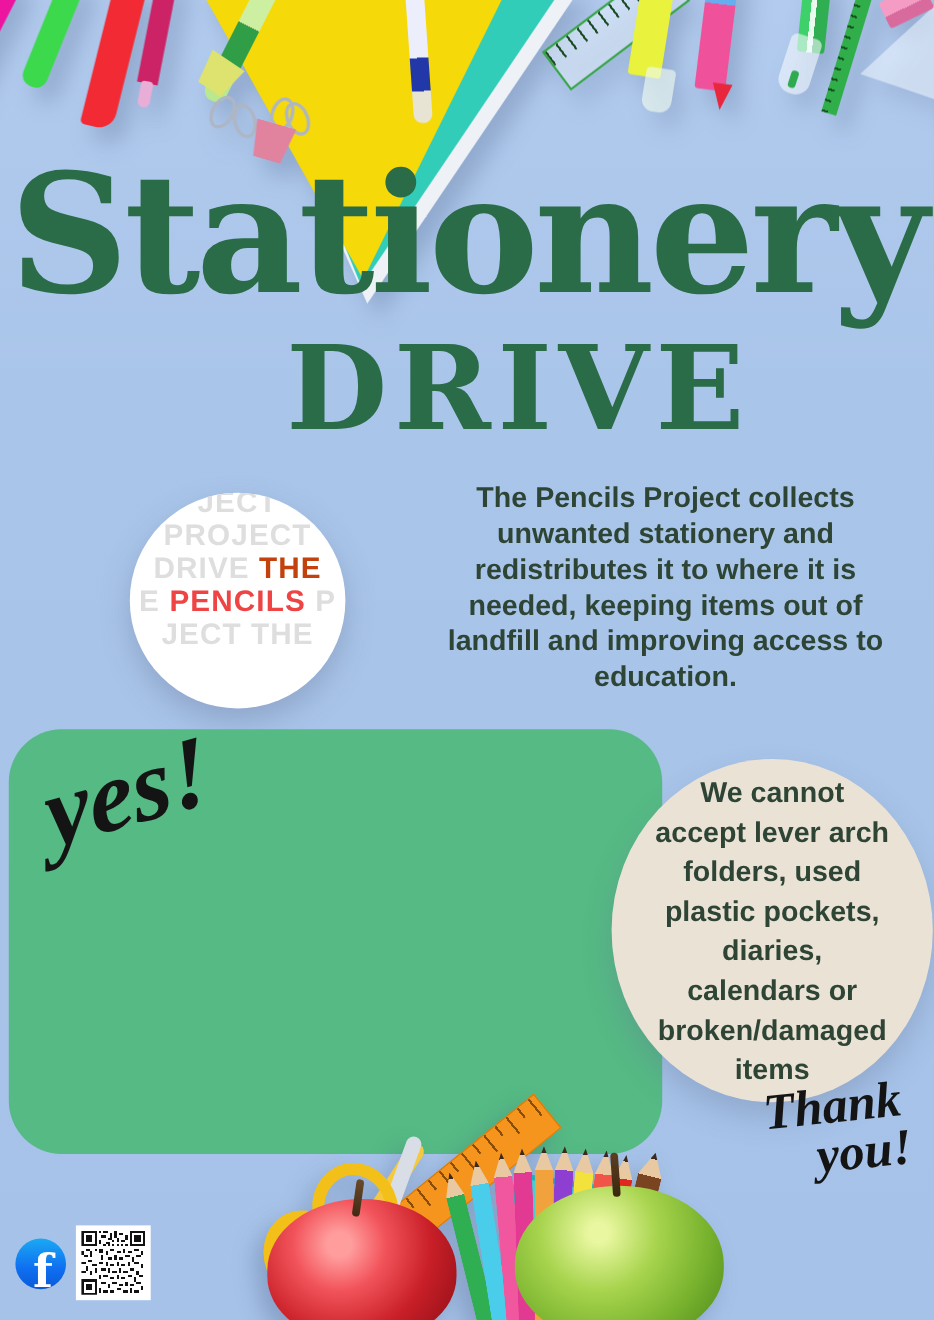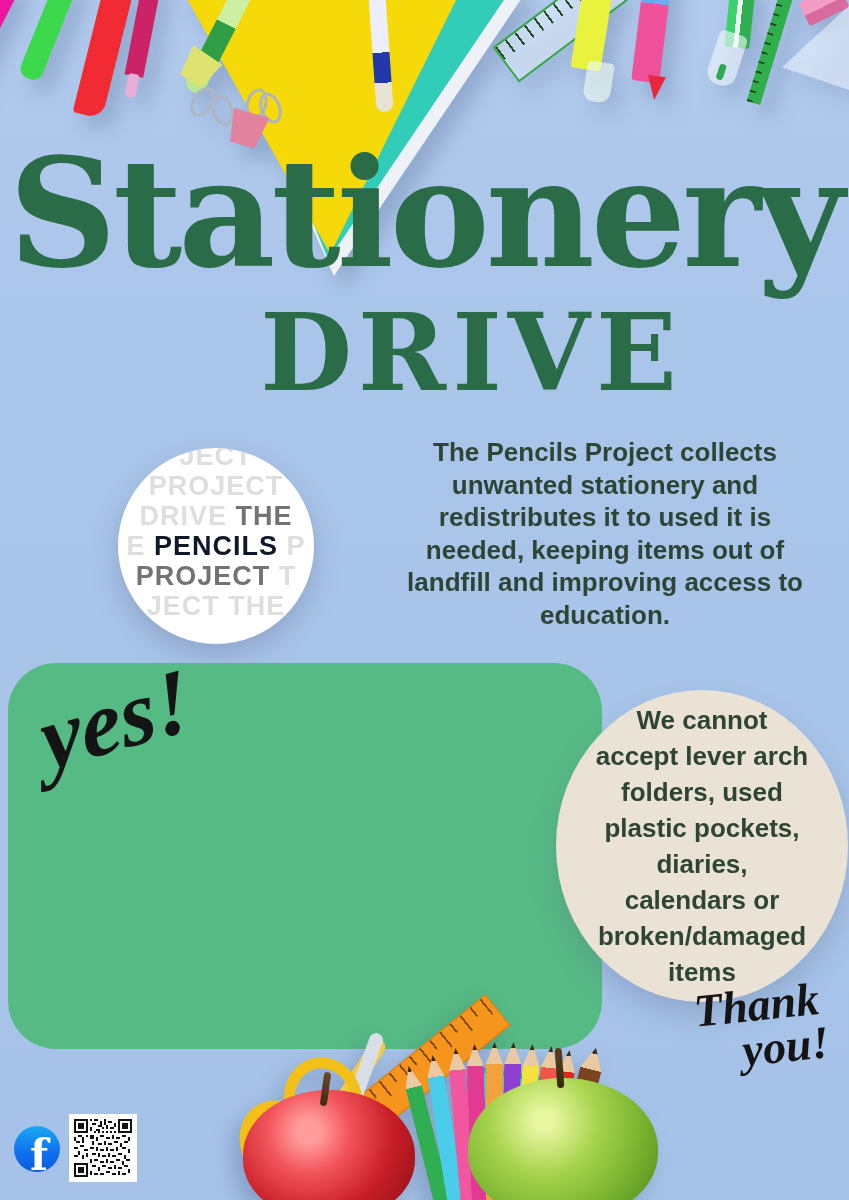--- a/index.html
+++ b/index.html
@@ -71,22 +71,22 @@
   .title1,.title2{position:absolute;left:0;width:100%;margin:0;text-align:center;
     font-family:"DejaVu Serif","Liberation Serif",serif;font-weight:800;color:#2a6b48;}
   .title1{top:138px;font-size:150px;line-height:1;letter-spacing:-4px;}
   .title2{top:300px;font-size:106px;line-height:1;letter-spacing:6px;margin-left:47px;}
   
   .logo-circle{position:absolute;left:118px;top:448px;width:196px;height:196px;border-radius:50%;
     background:#ffffff;overflow:hidden;box-shadow:0 12px 26px rgba(96,112,150,.35);}
   .lrow{white-space:nowrap;text-align:center;font-weight:700;font-size:27px;line-height:30px;
     letter-spacing:1px;color:#dedede;margin-top:0;}
   .logo-rows{position:absolute;top:-7px;left:0;width:100%;}
-  .lg-black{color:#737373;}
-  .lg-tan{color:#0f172a;}
+  .lg-black{color:#c2410c;}
+  .lg-tan{color:#ef4444;}
   
   .intro{position:absolute;left:370px;top:436px;width:470px;margin:0;text-align:center;
     font-size:26px;font-weight:700;color:#2e4536;line-height:32.5px;white-space:pre-line;}
   
   .yes-box{position:absolute;left:8px;top:663px;width:594px;height:386px;border-radius:48px;
     background:#55ba84;}
   .yes-script{position:absolute;left:10px;top:666px;width:210px;text-align:center;
     font-family:cursive;font-style:italic;font-weight:700;font-size:92px;color:#141414;
     transform:rotate(-16deg) skewX(-6deg);}
   
@@ -175,28 +175,27 @@
 
   <h1 class="title1">Stationery</h1>
   <h1 class="title2">DRIVE</h1>
 
   <div class="logo-circle">
     <div class="logo-rows">
       <div class="lrow"><span>JECT</span><span></span><span></span></div>
       <div class="lrow"><span>PROJECT</span><span></span><span></span></div>
       <div class="lrow"><span>DRIVE </span><span class="lg-black">THE</span><span></span></div>
       <div class="lrow"><span>E </span><span class="lg-tan">PENCILS</span><span> P</span></div>
-      <div class="lrow"><span></span><span class="lg-black">PROJECT</span><span> T</span></div>
       <div class="lrow"><span>JECT THE</span><span></span><span></span></div>
     </div>
   </div>
 
   <p class="intro">The Pencils Project collects
 unwanted stationery and
-redistributes it to used it is
+redistributes it to where it is
 needed, keeping items out of
 landfill and improving access to
 education.</p>
 
   <div class="yes-box">
     
   </div>
   <div class="yes-script">yes!</div>
 
   <div class="no-circle">

